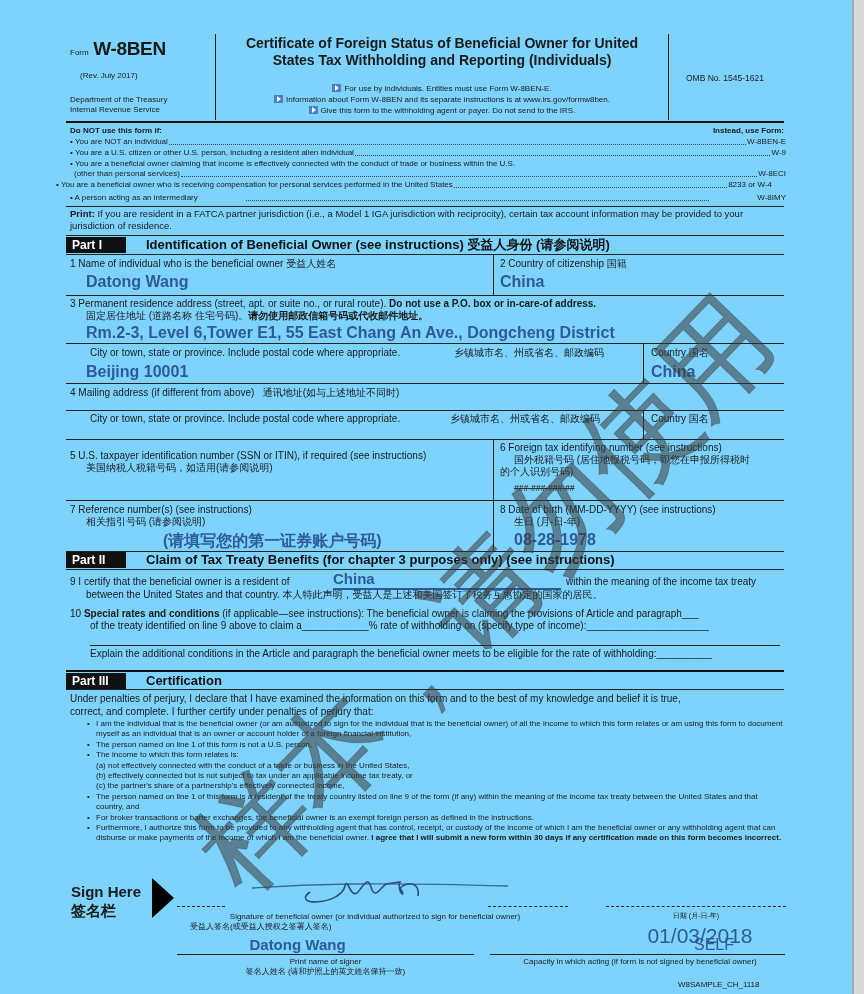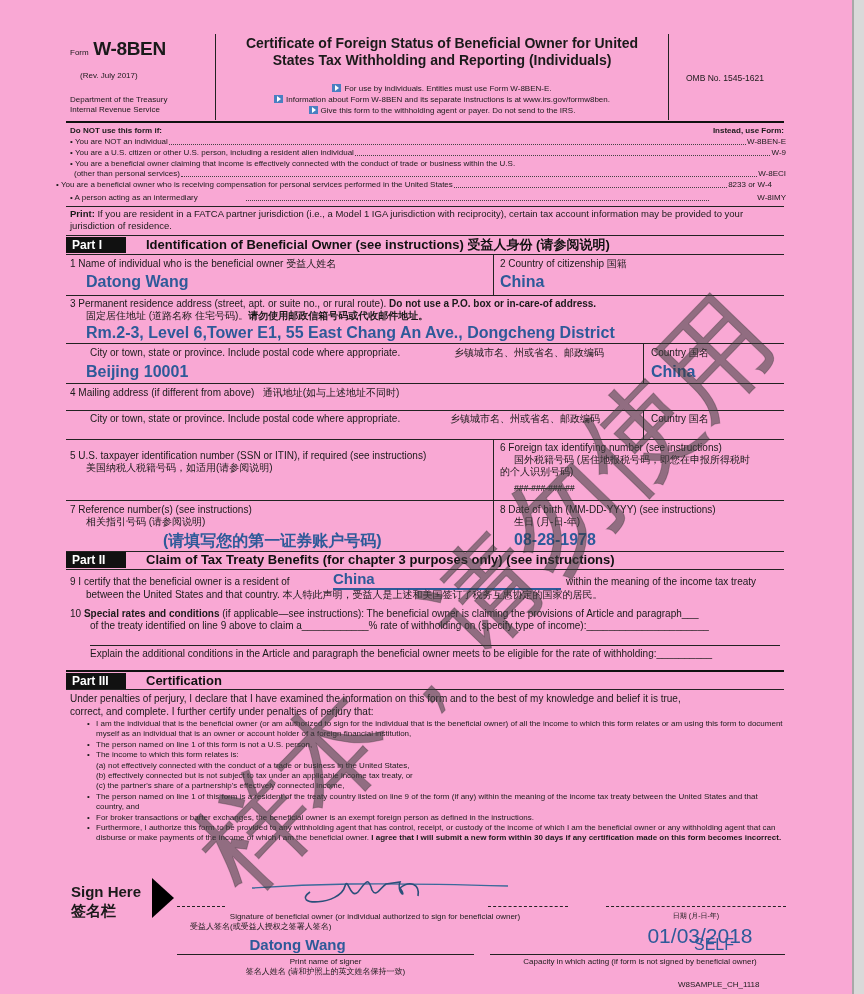--- a/index.html
+++ b/index.html
@@ -1,18 +1,18 @@
 <!DOCTYPE html>
 <html><head>
 <meta charset="utf-8">
 <style>
   html, body { margin:0; padding:0; }
   body { width:864px; height:994px; background:#fff; position:relative; overflow:hidden;
          font-family:"Liberation Sans", "DejaVu Sans", sans-serif; color:#1a1a1a; }
-  .page { position:absolute; left:0; top:0; width:852px; height:994px; background:#f9a8d4; }
+  .page { position:absolute; left:0; top:0; width:852px; height:994px; background:#7dd3fc; }
   .edge { position:absolute; right:0; top:0; width:12px; height:994px; background:#d9d9d9;
           border-left:2px solid #a8a8a8; box-sizing:border-box; }
   .abs { position:absolute; }
   .hl { position:absolute; height:0; border-top:1px solid #222; }
   .hl.thick { border-top:2px solid #111; }
   .vl { position:absolute; width:0; border-left:1px solid #222; }
   .fill { color:#2e5a99; font-weight:bold; }
   .tiny { font-size:8px; line-height:10px; }
   .label { font-size:10px; line-height:12px; }
   .partbar { position:absolute; left:66px; background:#111; color:#fff; font-weight:bold;

